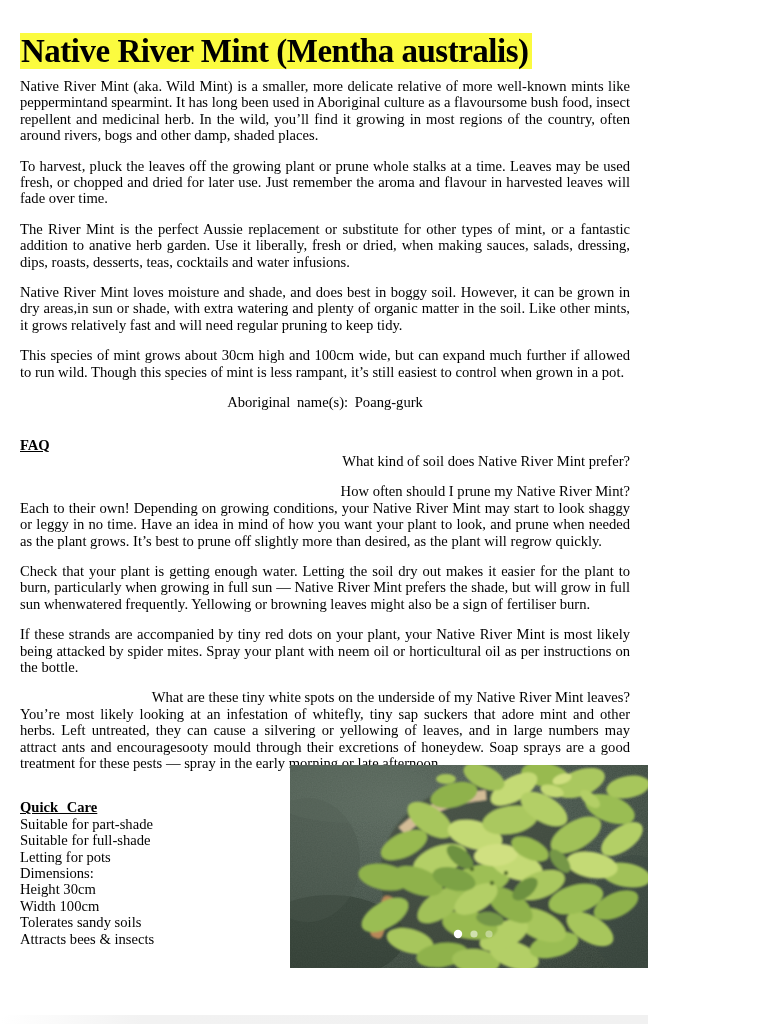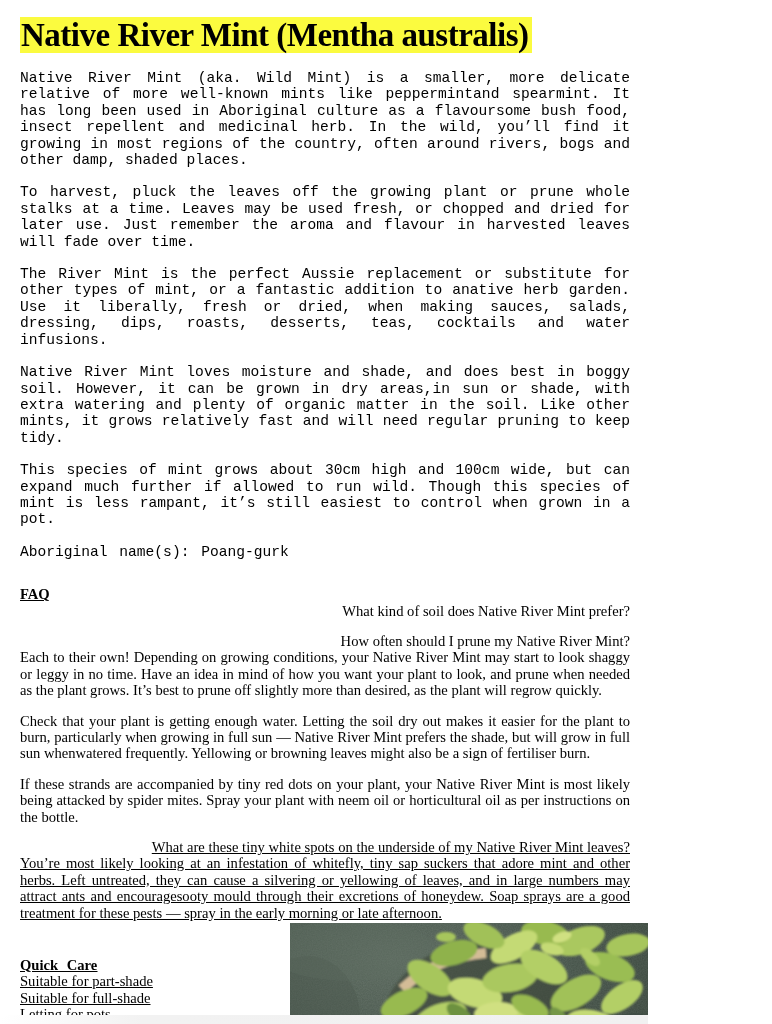--- a/index.html
+++ b/index.html
@@ -3,47 +3,47 @@
 <meta charset="utf-8">
 <style>
   html, body { margin: 0; padding: 0; background: #ffffff; }
   .page {
     width: 648px; height: 1024px;
     position: relative;
     background: #ffffff;
     color: #000000;
     font-family: "Liberation Serif", "DejaVu Serif", serif;
     box-sizing: border-box;
-    padding: 17px 18px 0 20px;
+    padding: 33px 18px 0 20px;
     overflow: hidden;
   }
   .title-line {
     margin: 0 0 7px 0;
     font-size: 33px;
     line-height: 37px;
     font-weight: bold;
     letter-spacing: -0.5px;
   }
   .hl { background: #fbfb3f; padding: 0 4px 0 1px; }
   .para, .question, .answer, .qc-item, .faq-heading, .qc-heading {
     font-size: 14.6px;
     line-height: 16.4px;
   }
-  .para { margin: 16px 0 14px 0; text-align: justify; font-family: Liberation Mono, monospace; }
-  .wide-words { word-spacing: 3px; text-align: left; }
+  .para { margin: 8px 0 14px 0; text-align: justify; }
+  .wide-words { word-spacing: 3px; text-align: center; }
   .faq-heading {
     font-weight: bold;
     text-decoration: underline;
     margin: 26px 0 0 0;
   }
   .qa { margin: 0 0 14px 0; }
-  .qa:last-child { margin-bottom: 16px; text-decoration: underline; }
+  .qa:last-child { margin-bottom: 16px; }
   .question { text-align: right; }
   .answer { text-align: justify; }
-  .bottom { margin-top: 36px; position: relative; text-decoration: underline; }
+  .bottom { margin-top: 28px; position: relative; }
   .quick-care { width: 265px; }
   .qc-heading {
     font-weight: bold;
     text-decoration: underline;
     word-spacing: 5px;
   }
   .photo {
     position: absolute;
     left: 270px; top: -34px;
     width: 366px; height: 203px;
@@ -96,20 +96,21 @@
   </div>
 
   <div class="bottom">
     <div class="quick-care">
       <div class="qc-heading">Quick Care</div>
       <div class="qc-item">Suitable for part-shade</div>
       <div class="qc-item">Suitable for full-shade</div>
       <div class="qc-item">Letting for pots</div>
       <div class="qc-item">Dimensions:</div>
       <div class="qc-item">Height 30cm</div>
+      <div class="qc-item">Width 100cm</div>
       <div class="qc-item">Tolerates sandy soils</div>
       <div class="qc-item">Attracts bees &amp; insects</div>
     </div>
 
     <figure class="photo" aria-label="Top-down photo of a Native River Mint plant with yellow-green leaves in a terracotta pot standing on dark wet ground">
       <svg width="366" height="203" viewBox="0 0 366 203" xmlns="http://www.w3.org/2000/svg">
         <defs>
           <radialGradient id="bg" cx="28%" cy="18%" r="100%">
             <stop offset="0" stop-color="#59675c"></stop>
             <stop offset="0.45" stop-color="#46544a"></stop>

